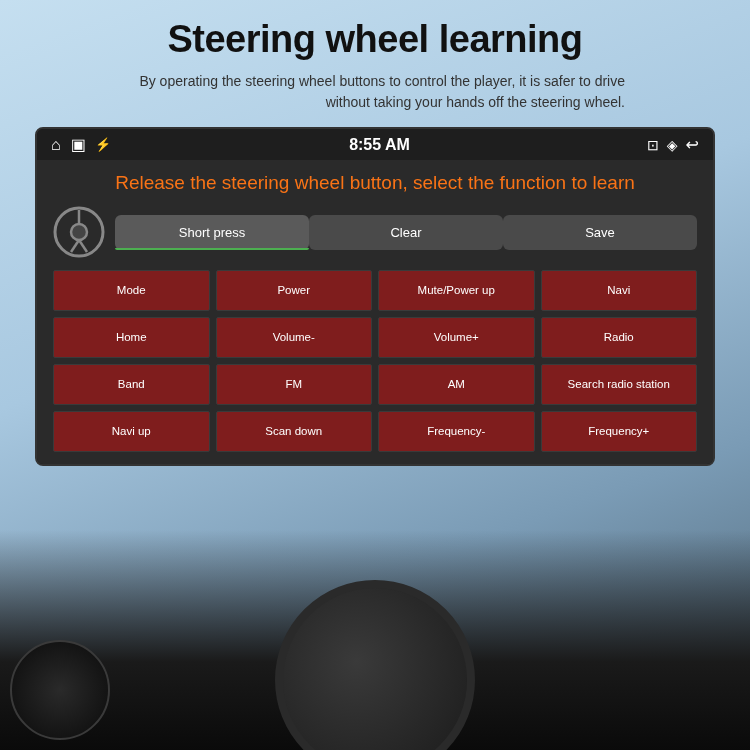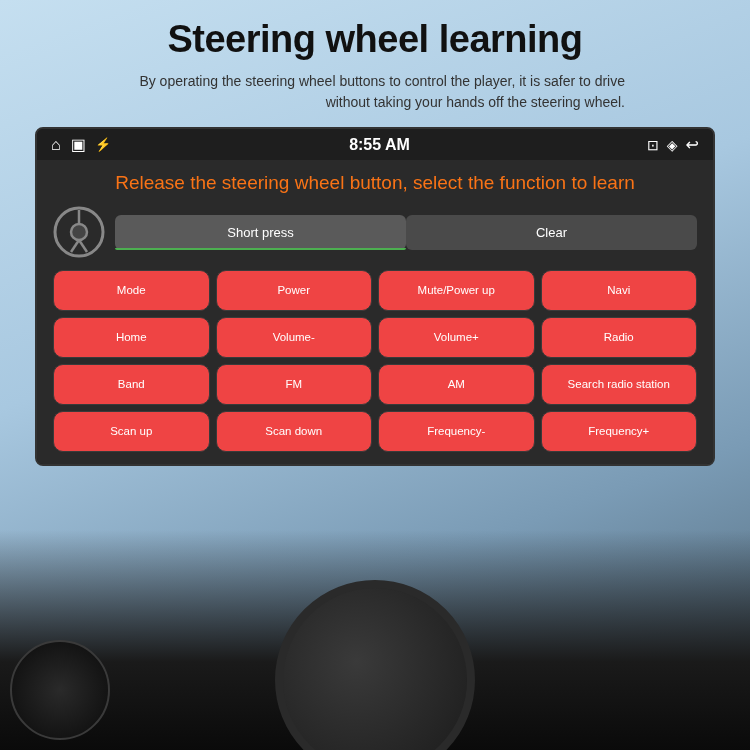--- a/index.html
+++ b/index.html
@@ -151,23 +151,23 @@
     }
 
     
     .function-grid {
       display: grid;
       grid-template-columns: repeat(4, 1fr);
       gap: 6px;
     }
 
     .func-btn {
-      background: #ef4444;
+      background: #7f1d1d;
       border: 1px solid #3a3a3a;
-      border-radius: 10px;
+      border-radius: 2px;
       color: white;
       font-size: 11.5px;
       padding: 12px 6px;
       cursor: pointer;
       text-align: center;
       line-height: 1.3;
     }
 
     
     .car-dash {
@@ -239,37 +239,38 @@
           <circle cx="26" cy="26" r="24" stroke="#888" stroke-width="3" fill="none"></circle>
           <circle cx="26" cy="26" r="8" stroke="#888" stroke-width="2.5" fill="#444"></circle>
           <line x1="26" y1="18" x2="26" y2="4" stroke="#888" stroke-width="2.5"></line>
           <line x1="26" y1="34" x2="18" y2="46" stroke="#888" stroke-width="2.5"></line>
           <line x1="26" y1="34" x2="34" y2="46" stroke="#888" stroke-width="2.5"></line>
         </svg>
 
         <div class="action-buttons">
           <button class="action-btn short-press active">Short press</button>
           <button class="action-btn">Clear</button>
+          <button class="action-btn">Save</button>
         </div>
       </div>
 
       <div class="function-grid" id="func-grid">
       <button class="func-btn">Mode</button>
           <button class="func-btn">Power</button>
           <button class="func-btn">Mute/Power up</button>
           <button class="func-btn">Navi</button>
           <button class="func-btn">Home</button>
           <button class="func-btn">Volume-</button>
           <button class="func-btn">Volume+</button>
           <button class="func-btn">Radio</button>
           <button class="func-btn">Band</button>
           <button class="func-btn">FM</button>
           <button class="func-btn">AM</button>
           <button class="func-btn">Search radio station</button>
-          <button class="func-btn">Scan up</button>
+          <button class="func-btn">Navi up</button>
           <button class="func-btn">Scan down</button>
           <button class="func-btn">Frequency-</button>
           <button class="func-btn">Frequency+</button>
         </div>
     </div>
   </div>
 </div>
 
 <div class="car-dash"></div>
 <div class="speedometer-left"></div>

